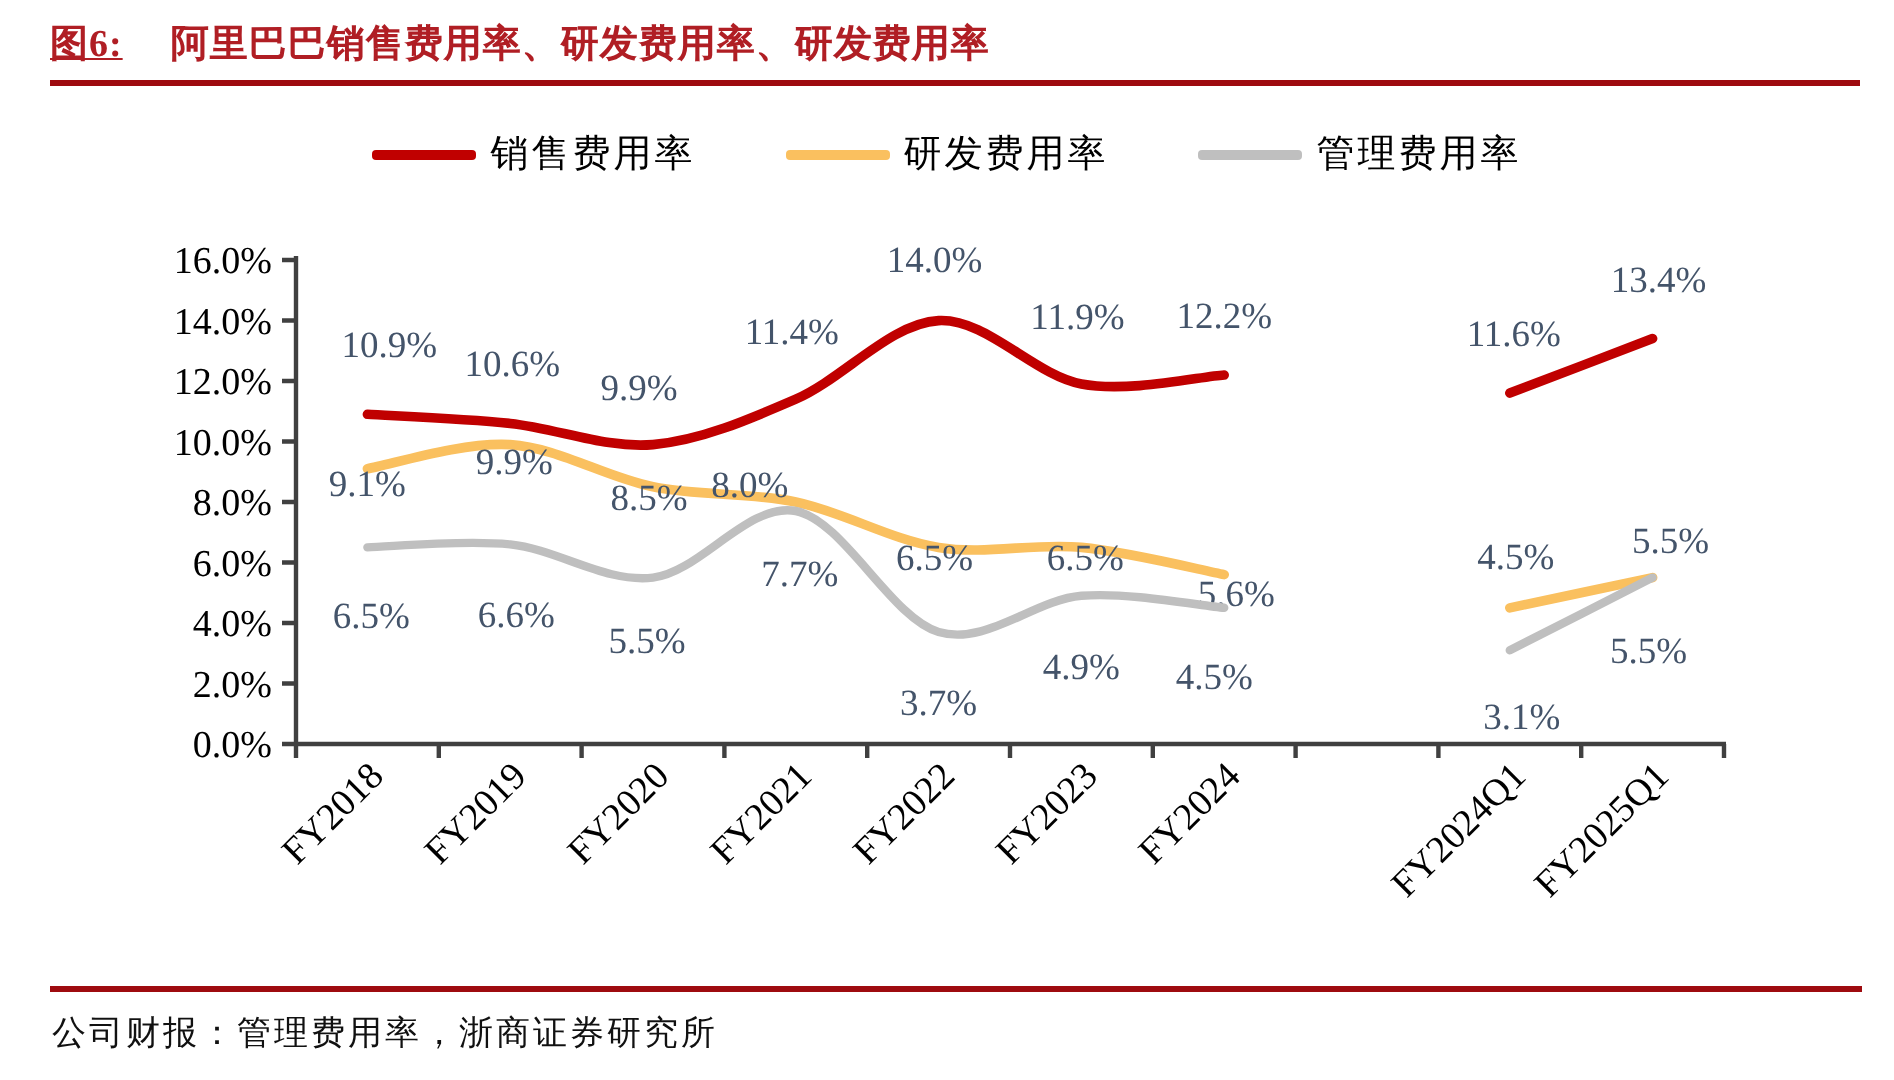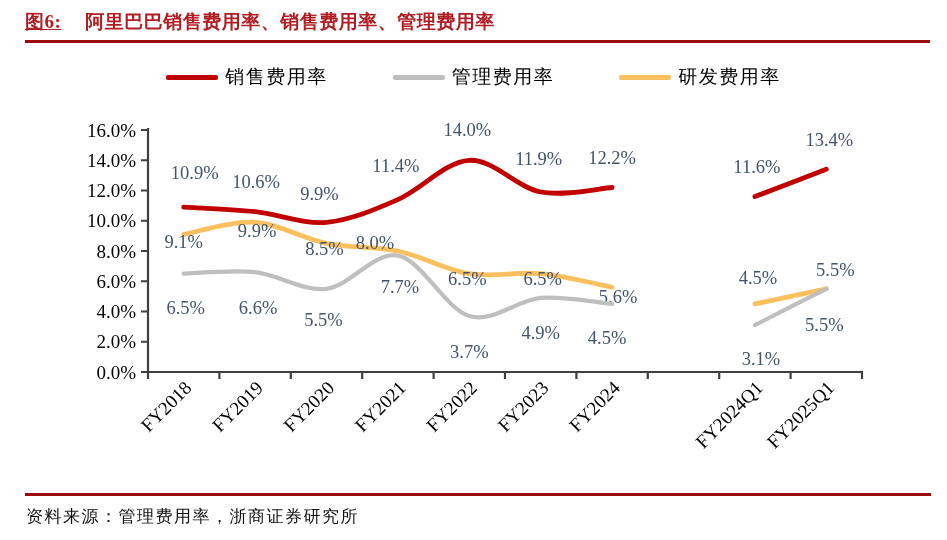--- a/index.html
+++ b/index.html
@@ -11,52 +11,52 @@
     position:absolute;left:25px;top:9px;width:905px;
     font-size:19px;font-weight:bold;letter-spacing:.5px;
     white-space:nowrap;
   }
   .hdr .fig-label{margin-right:24px;text-decoration:underline;}
   .rule{position:absolute;left:25px;height:3px;}
   .rule.top{top:40px;width:905px;}
   .rule.bottom{top:493px;width:906px;height:2.5px;}
   .legend{
     position:absolute;left:0;top:64px;width:947px;
-    display:flex;justify-content:center;align-items:flex-start;gap:65px;
+    display:flex;justify-content:center;align-items:flex-start;gap:45px;
   }
   .legend-item{display:flex;align-items:center;gap:7px;}
   .legend-swatch{display:inline-block;width:52px;height:5px;border-radius:2px;}
   .legend-label{font-size:19px;letter-spacing:1.5px;color:#000;}
   .src{
     position:absolute;left:26px;top:505px;font-size:17px;color:#111;
     letter-spacing:1.5px;white-space:nowrap;
   }
   svg#chart-svg{position:absolute;left:0;top:0;}
   svg text{font-family:"Liberation Serif", serif;}
 </style>
 </head>
 <body>
 
 <div class="hdr" style="color: rgb(176, 30, 36);">
-  <span class="fig-label">图6:</span><span>阿里巴巴销售费用率、销售费用率、管理费用率</span>
+  <span class="fig-label">图6:</span><span>阿里巴巴销售费用率、研发费用率、研发费用率</span>
 </div>
 <div class="rule top" style="background: rgb(158, 11, 15);"></div>
 
 <div class="legend" id="legend">
     <div class="legend-item">
       <span class="legend-swatch" style="background: rgb(192, 0, 0);"></span>
       <span class="legend-label">销售费用率</span>
     </div>
     <div class="legend-item">
+      <span class="legend-swatch" style="background: rgb(250, 192, 95);"></span>
+      <span class="legend-label">研发费用率</span>
+    </div>
+    <div class="legend-item">
       <span class="legend-swatch" style="background: rgb(191, 191, 191);"></span>
       <span class="legend-label">管理费用率</span>
-    </div>
-    <div class="legend-item">
-      <span class="legend-swatch" style="background: rgb(250, 192, 95);"></span>
-      <span class="legend-label">研发费用率</span>
     </div>
   </div>
 
 <svg id="chart-svg" width="947" height="500" viewBox="0 0 947 500">
     <path d="M 148 128 L 148 372 L 863 372 M 148 372 L 148 379 M 219.4 372 L 219.4 379 M 290.8 372 L 290.8 379 M 362.20000000000005 372 L 362.20000000000005 379 M 433.6 372 L 433.6 379 M 505 372 L 505 379 M 576.4000000000001 372 L 576.4000000000001 379 M 647.8000000000001 372 L 647.8000000000001 379 M 719.2 372 L 719.2 379 M 790.6 372 L 790.6 379 M 862 372 L 862 379 M 141 372 L 148 372 M 141 341.75 L 148 341.75 M 141 311.5 L 148 311.5 M 141 281.25 L 148 281.25 M 141 251 L 148 251 M 141 220.75 L 148 220.75 M 141 190.5 L 148 190.5 M 141 160.25 L 148 160.25 M 141 130 L 148 130" stroke="#404040" stroke-width="2.2" fill="none"></path>
     <text x="136" y="378.5" text-anchor="end" font-size="19" fill="#000000">0.0%</text>
     <text x="136" y="348.25" text-anchor="end" font-size="19" fill="#000000">2.0%</text>
     <text x="136" y="318" text-anchor="end" font-size="19" fill="#000000">4.0%</text>
     <text x="136" y="287.75" text-anchor="end" font-size="19" fill="#000000">6.0%</text>
     <text x="136" y="257.5" text-anchor="end" font-size="19" fill="#000000">8.0%</text>
@@ -103,14 +103,14 @@
     <text x="399.90000000000003" y="293.0375" text-anchor="middle" font-size="18.5" fill="#44546A">7.7%</text>
     <text x="469.3" y="357.5375" text-anchor="middle" font-size="18.5" fill="#44546A">3.7%</text>
     <text x="540.7" y="339.3875" text-anchor="middle" font-size="18.5" fill="#44546A">4.9%</text>
     <text x="607.1" y="344.4375" text-anchor="middle" font-size="18.5" fill="#44546A">4.5%</text>
     <text x="760.9000000000001" y="364.6125" text-anchor="middle" font-size="18.5" fill="#44546A">3.1%</text>
     <text x="824.3000000000001" y="331.3125" text-anchor="middle" font-size="18.5" fill="#44546A">5.5%</text>
   </svg>
 
 <div class="rule bottom" style="background: rgb(158, 11, 15);"></div>
 <div class="src">
-  <span>资料来源：</span><span>管理费用率，浙商证券研究所</span>
+  <span>公司财报：</span><span>管理费用率，浙商证券研究所</span>
 </div>
 
 </body></html>

